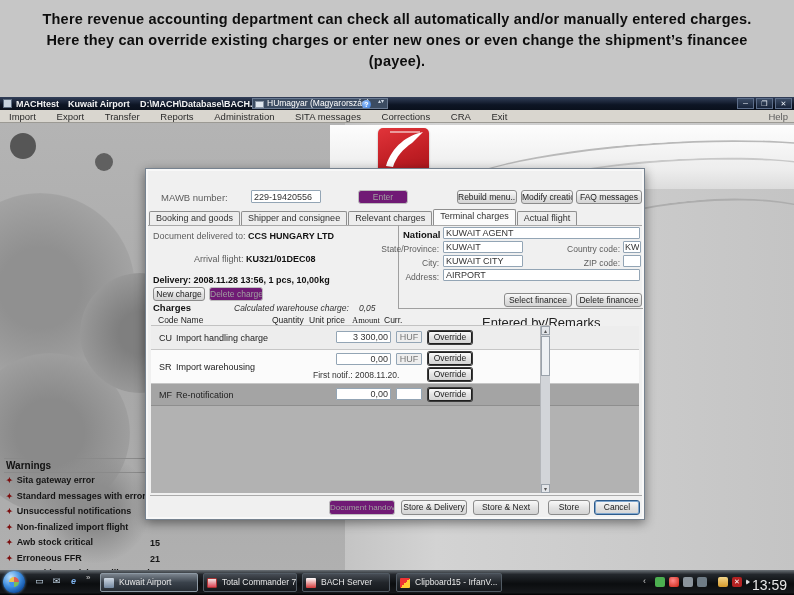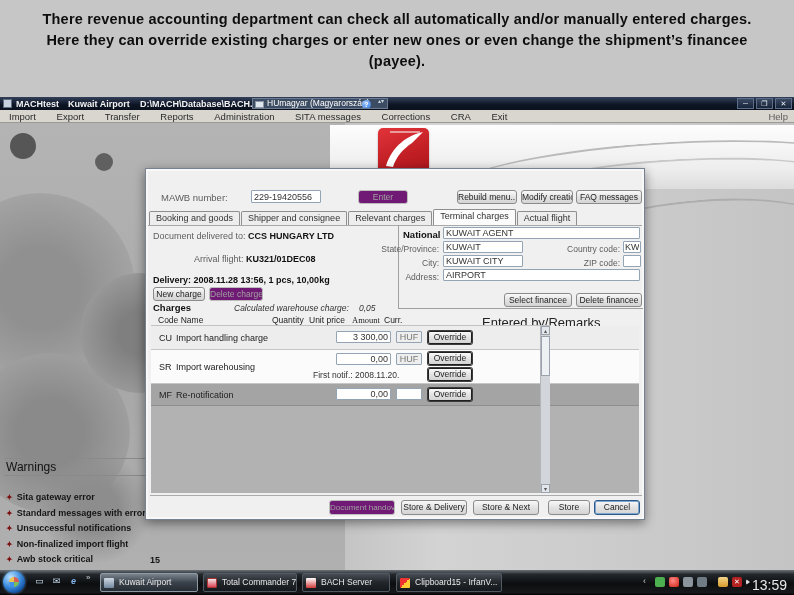--- a/index.html
+++ b/index.html
@@ -39,22 +39,22 @@
   .circ { position:absolute; border-radius:50%; }
   .band { position:absolute; left:330px; top:2px; width:464px; height:64px;
           background:linear-gradient(#fdfdfd,#ededed 70%,#dcdcdc); }
   .swoosh { position:absolute; border:0; border-top:2px solid #b9b9b9; border-radius:50%; }
   .naslogo { position:absolute; left:378px; top:5px; width:51px; height:46px; border-radius:5px;
              background:linear-gradient(160deg,#e1343a,#c01e24 60%,#a8161c); box-shadow:0 1px 2px rgba(0,0,0,.35); overflow:hidden;}
   .naslogo svg { position:absolute; left:0; top:0; }
 
   
   .warnings { position:absolute; left:4px; top:361px; width:168px; z-index:2; }
-  .warnings .wtitle { font-size:12px; font-weight:normal; color:#111; border-top:1px solid #8a8a8a;
-                      border-bottom:1px solid #8a8a8a; padding:1px 0 1px 2px; margin-bottom:16px; }
+  .warnings .wtitle { font-size:10px; font-weight:bold; color:#111; border-top:1px solid #8a8a8a;
+                      border-bottom:1px solid #8a8a8a; padding:1px 0 1px 2px; margin-bottom:2px; }
   .witem { position:relative; height:15.5px; font-size:9px; font-weight:bold; color:#151515; white-space:nowrap; }
   .witem .bullet { color:#7c0d0d; font-size:8px; margin:0 4px 0 2px; }
   .witem .cnt { position:absolute; left:146px; top:1px; font-weight:bold; }
 
   
   .dlg { position:absolute; left:145px; top:71px; width:500px; height:352px; z-index:10;
          background:#f0f0f0; border:1px solid #76828f; box-shadow:0 3px 10px rgba(0,0,0,.45), inset 0 0 0 2px rgba(255,255,255,.55);
          font-size:9px; color:#222; }
   .dlg-tb { position:absolute; left:0; top:0; width:498px; height:16px;
             background:linear-gradient(#e6eef7,#c9d7e6 55%,#bccbdc); border-bottom:1px solid #9fb0c2; }

